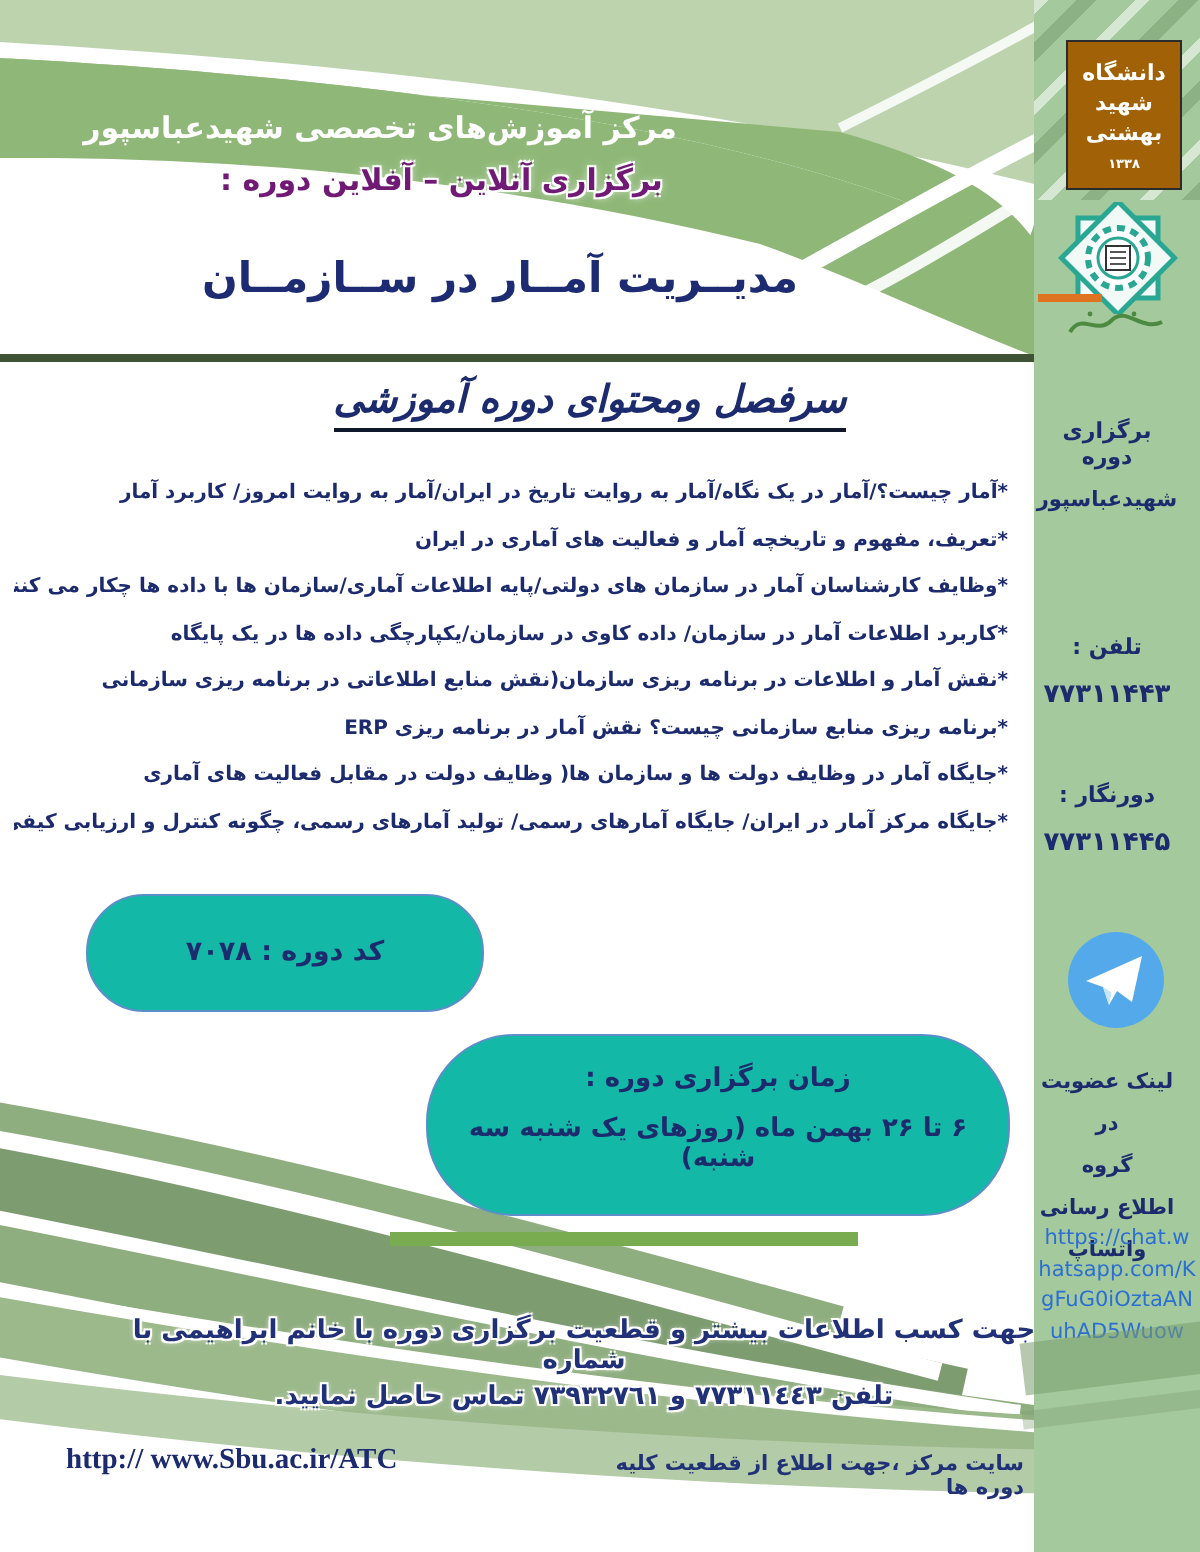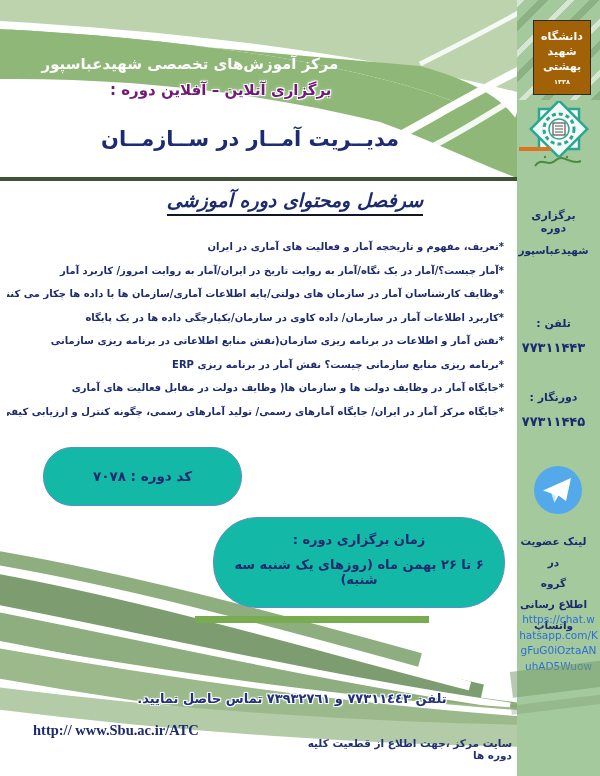--- a/index.html
+++ b/index.html
@@ -67,21 +67,21 @@
     left:60px; top:691px; width:464px; text-align:center;
     color:#203177; font-size:13px; font-weight:bold; direction:rtl; z-index:4;
     text-shadow:-1px -1px 0 #fff,1px -1px 0 #fff,-1px 1px 0 #fff,1px 1px 0 #fff,0 0 3px #fff;
   }
   .site-url {
     left:33px; top:722px; color:#1c2b6e; font-size:14.5px; font-weight:bold;
     font-family:"Liberation Serif", serif; text-decoration:none; direction:ltr; z-index:4;
   }
   .site-note {
     left:297px; top:726px; width:215px; text-align:right;
-    color:#203177; font-size:10.5px; font-weight:bold; direction:rtl; z-index:4;margin-top:11px;
+    color:#203177; font-size:10.5px; font-weight:bold; direction:rtl; z-index:4;
   }
 
   
   .sidebar { right:0; top:0; width:83px; height:776px; background:#a3c99c; z-index:5; }
   .sb-stripes {
     position:absolute; top:0; left:0; width:83px; height:100px;
     background:repeating-linear-gradient(135deg,
       rgba(255,255,255,0.55) 0 5px, rgba(255,255,255,0) 5px 15px,
       rgba(121,158,112,0.55) 15px 22px, rgba(255,255,255,0) 22px 36px);
   }
@@ -134,22 +134,22 @@
 
   <div class="abs org-title">مرکز آموزش‌های تخصصی شهیدعباسپور</div>
   <div class="abs mode-line">برگزاری آنلاین – آفلاین دوره :</div>
   <div class="abs course-title">مدیــریت آمــار در ســازمــان</div>
   <div class="abs hr-line"></div>
 
   <div class="abs section-title">
     <span class="u">سرفصل ومحتوای دوره آموزشی</span>
   </div>
   <div class="abs topic-list">
+    <div class="topic-item">*آمار چیست؟/آمار در یک نگاه/آمار به روایت تاریخ در ایران/آمار به روایت امروز/ کاربرد آمار</div>
     <div class="topic-item">*تعریف، مفهوم و تاریخچه آمار و فعالیت های آماری در ایران</div>
-    <div class="topic-item">*آمار چیست؟/آمار در یک نگاه/آمار به روایت تاریخ در ایران/آمار به روایت امروز/ کاربرد آمار</div>
     <div class="topic-item">*وظایف کارشناسان آمار در سازمان های دولتی/پایه اطلاعات آماری/سازمان ها با داده ها چکار می کنند؟</div>
     <div class="topic-item">*کاربرد اطلاعات آمار در سازمان/ داده کاوی در سازمان/یکپارچگی داده ها در یک پایگاه</div>
     <div class="topic-item">*نقش آمار و اطلاعات در برنامه ریزی سازمان(نقش منابع اطلاعاتی در برنامه ریزی سازمانی</div>
     <div class="topic-item">*برنامه ریزی منابع سازمانی چیست؟ نقش آمار در برنامه ریزی ERP</div>
     <div class="topic-item">*جایگاه آمار در وظایف دولت ها و سازمان ها( وظایف دولت در مقابل فعالیت های آماری</div>
     <div class="topic-item">*جایگاه مرکز آمار در ایران/ جایگاه آمارهای رسمی/ تولید آمارهای رسمی، چگونه کنترل و ارزیابی کیفی می شوند؟</div>
   </div>
 
   <div class="abs pill pill-code">
     <span>کد دوره : ۷۰۷۸</span>
@@ -164,20 +164,21 @@
     <path d="M-20,16 C140,44 300,92 470,136" stroke="#ffffff" stroke-width="9" fill="none"></path>
     <path d="M-20,5 C120,28 260,66 420,110" stroke="#8fae7f" stroke-width="14" fill="none"></path>
     <path d="M-20,72 C150,104 320,142 520,168" stroke="#8fae7f" stroke-width="30" fill="none"></path>
     <path d="M-20,55 C150,88 320,128 510,156" stroke="#ffffff" stroke-width="7" fill="none"></path>
     <path d="M-20,108 C170,142 360,166 540,176" stroke="#9cb98c" stroke-width="34" fill="none"></path>
     <path d="M-20,92 C170,126 360,152 530,164" stroke="#ffffff" stroke-width="6" fill="none"></path>
     <path d="M-20,146 C180,172 380,184 540,186" stroke="#b3cba6" stroke-width="22" fill="none"></path>
   </svg>
 
   <div class="abs divider-bar"></div>
+  <div class="abs contact1">جهت کسب اطلاعات بیشتر و قطعیت برگزاری دوره با خانم ابراهیمی با شماره</div>
   <div class="abs contact2">تلفن ٧٧٣١١٤٤٣ و ٧٣٩٣٢٧٦١ تماس حاصل نمایید.</div>
   <a class="abs site-url" href="#">http:// www.Sbu.ac.ir/ATC</a>
   <div class="abs site-note">سایت مرکز ،جهت اطلاع از قطعیت کلیه دوره ها</div>
 
   <div class="abs sidebar">
     <div class="sb-stripes"></div>
 
     <div class="uni-logo">
       <div class="pad">
         <div>دانشگاه</div>

